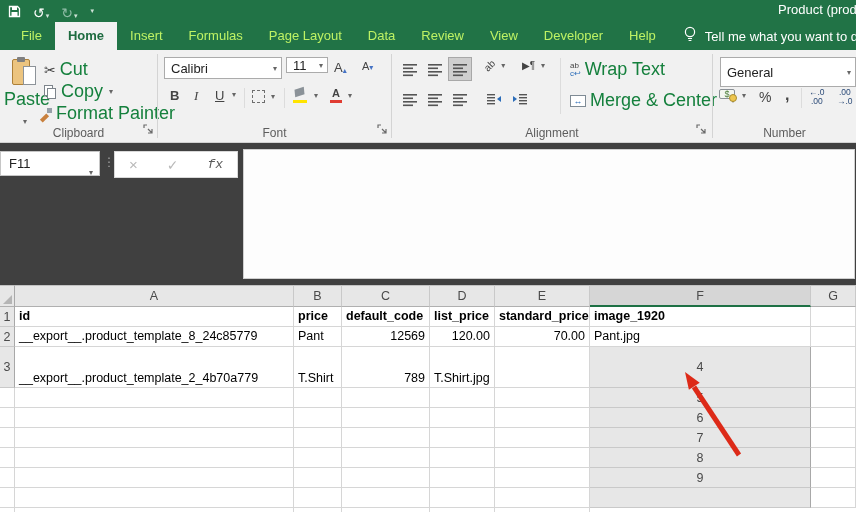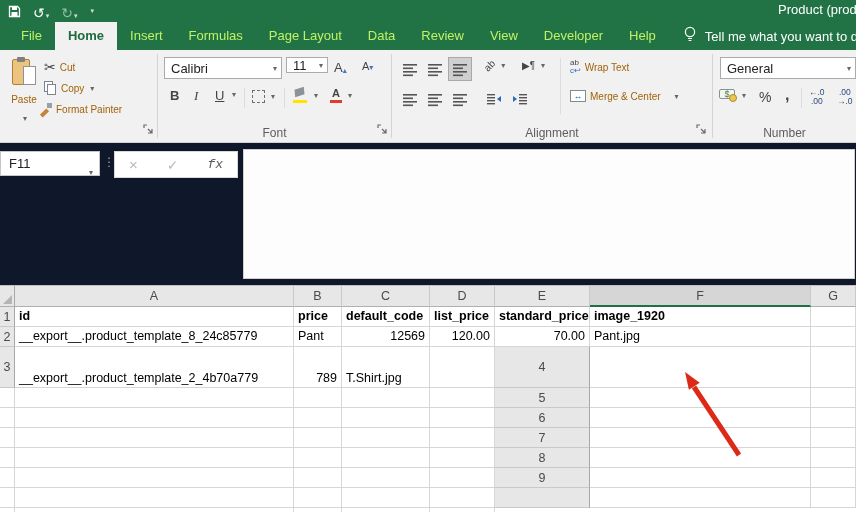--- a/index.html
+++ b/index.html
@@ -20,21 +20,21 @@
   .tab.active { background:#f1f1f1; color:#1e6b40; font-weight:600; }
   .tellme { display:flex; align-items:center; gap:8px; color:#fff; font-size:13px; margin-left:14px; white-space:nowrap; }
 
   
   .ribbon { position:absolute; left:0; top:50px; width:856px; height:93px; background:#f1f1f1; border-bottom:1px solid #d2d2d2; }
   .grp { position:absolute; top:0; height:92px; }
   .grp-label { position:absolute; bottom:2px; left:0; width:100%; text-align:center; font-size:12px; color:#5d5d5d; }
   .vsep { position:absolute; top:4px; height:84px; width:1px; background:#d4d4d4; }
   .gsep { position:absolute; width:1px; background:#dcdcdc; }
   .launcher { position:absolute; bottom:4px; }
-  .rlbl { font-size:10px; color:#a16207; white-space:nowrap; }
+  .rlbl { font-size:18px; color:#15803d; white-space:nowrap; }
   .caret { font-size:8px; color:#666; margin-left:2px; }
   .rbtn { position:absolute; display:flex; align-items:center; gap:4px; }
 
   
   .paste-btn { position:absolute; left:4px; top:5px; width:40px; height:70px; text-align:center; }
   .paste-ic { position:relative; display:block; width:24px; height:30px; margin:2px auto 2px; }
   .clipboard { position:absolute; left:0; top:2px; width:18px; height:26px; background:#ecc47f; border:1px solid #ad8038; border-radius:2px; }
   .clipboard::before { content:""; position:absolute; left:4px; top:-3px; width:8px; height:5px; background:#7f7f7f; border-radius:1px; }
   .page { position:absolute; right:0; top:9px; width:13px; height:19px; background:#fff; border:1px solid #8d9399; }
   .cut-g { font-size:14px; color:#444; }
@@ -72,21 +72,21 @@
   .merge-ic { display:inline-flex; width:16px; height:12px; border:1px solid #7f8b95; background:#fff; align-items:center; justify-content:center; font-size:9px; color:#2b6cb8; line-height:10px; }
 
   
   .cur-ic { position:relative; display:inline-block; width:17px; height:12px; }
   .cur-note { display:block; width:16px; height:10px; border:1px solid #8a9096; border-radius:2px; font-size:9px; line-height:9px; text-align:center; color:#4a7d39; background:#f3f6f0; }
   .cur-ic::after { content:""; position:absolute; right:-1px; bottom:-1px; width:6px; height:6px; border-radius:50%; background:#eec64f; border:1px solid #a98d2e; }
   .dec-btn { position:absolute; display:inline-flex; flex-direction:column; font-size:8.5px; line-height:9px; color:#2b4a77; text-align:center; }
   .numtxt { position:absolute; font-size:13px; color:#444; }
 
   
-  .panel { position:absolute; left:0; top:143px; width:856px; height:142px; background:#0f172a; }
+  .panel { position:absolute; left:0; top:143px; width:856px; height:142px; background:#404040; }
   .namebox { position:absolute; left:0; top:8px; width:100px; height:25px; background:#fff; border:1px solid #c6c6c6; font-size:13px; color:#222; line-height:23px; padding-left:8px; }
   .namebox .cbcaret { position:absolute; right:6px; top:9px; font-size:8px; color:#666; }
   .dots { position:absolute; left:103px; top:12px; color:#a6a6a6; font-size:12px; }
   .fxbox { position:absolute; left:114px; top:8px; width:124px; height:27px; background:#fff; border:1px solid #d9d9d9; display:flex; align-items:center; justify-content:space-between; padding:0 14px; }
   .fxbox .x { color:#b9b9b9; font-size:15px; }
   .fxbox .ck { color:#b9b9b9; font-size:14px; }
   .fxbox .fx { color:#5a5a5a; font-size:13px; font-style:italic; font-family:Liberation Mono, monospace; }
   .fbar { position:absolute; left:243px; top:6px; width:612px; height:130px; background:#fdfdfd; border:1px solid #d0d0d0; font-size:13px; padding:4px; color:#222; }
 
   
@@ -190,20 +190,21 @@
             <span></span>
             <span></span>
           </span>
         <span class="rlbl">Copy</span>
         <span class="caret">▾</span>
       </div>
       <div class="rbtn" style="left:40px;top:53px">
         <span class="fp-ic"></span>
         <span class="rlbl">Format Painter</span>
       </div>
+      <div class="grp-label">Clipboard</div>
       <span class="launcher" style="right:4px"><svg width="10" height="10">
             <use href="#lnch"></use>
           </svg></span>
     </div>
     <div class="vsep" style="left:157px"></div>
 
     <div class="grp" style="left:158px;width:233px">
       <div class="combo" style="left:6px;top:7px;width:118px;height:22px">
         <span>Calibri</span>
         <span class="cbcaret">▾</span>
@@ -323,21 +324,21 @@
         <span class="caret" style="margin-left:10px">▾</span>
       </div>
       <div class="grp-label">Alignment</div>
       <span class="launcher" style="right:6px"><svg width="10" height="10">
             <use href="#lnch"></use>
           </svg></span>
     </div>
     <div class="vsep" style="left:712px"></div>
 
     <div class="grp" style="left:713px;width:143px;overflow:hidden">
-      <div class="combo" style="left:7px;top:7px;width:136px;height:22px">
+      <div class="combo" style="left:7px;top:7px;width:136px;height:30px">
         <span>General</span>
         <span class="cbcaret">▾</span>
       </div>
       <div class="rbtn" style="left:6px;top:39px">
         <span class="cur-ic">
             <span class="cur-note">$</span>
           </span>
         <span class="caret">▾</span>
       </div>
       <div class="numtxt" style="left:46px;top:39px;font-size:14px"><span>%</span></div>
@@ -395,20 +396,21 @@
     <div class="c">__export__.product_template_8_24c85779</div>
     <div class="c">Pant</div>
     <div class="c r">12569</div>
     <div class="c r">120.00</div>
     <div class="c r">70.00</div>
     <div class="c">Pant.jpg</div>
     <div class="c"></div>
 
     <div class="rh">3</div>
     <div class="c bot">__export__.product_template_2_4b70a779</div>
+    <div class="c bot">T.Shirt</div>
     <div class="c bot r">789</div>
     <div class="c bot">T.Shirt.jpg</div>
     <div class="c"></div>
 
     <div class="rh">4</div>
     <div class="c"></div>
       <div class="c"></div>
       <div class="c"></div>
       <div class="c"></div>
       <div class="c"></div>

